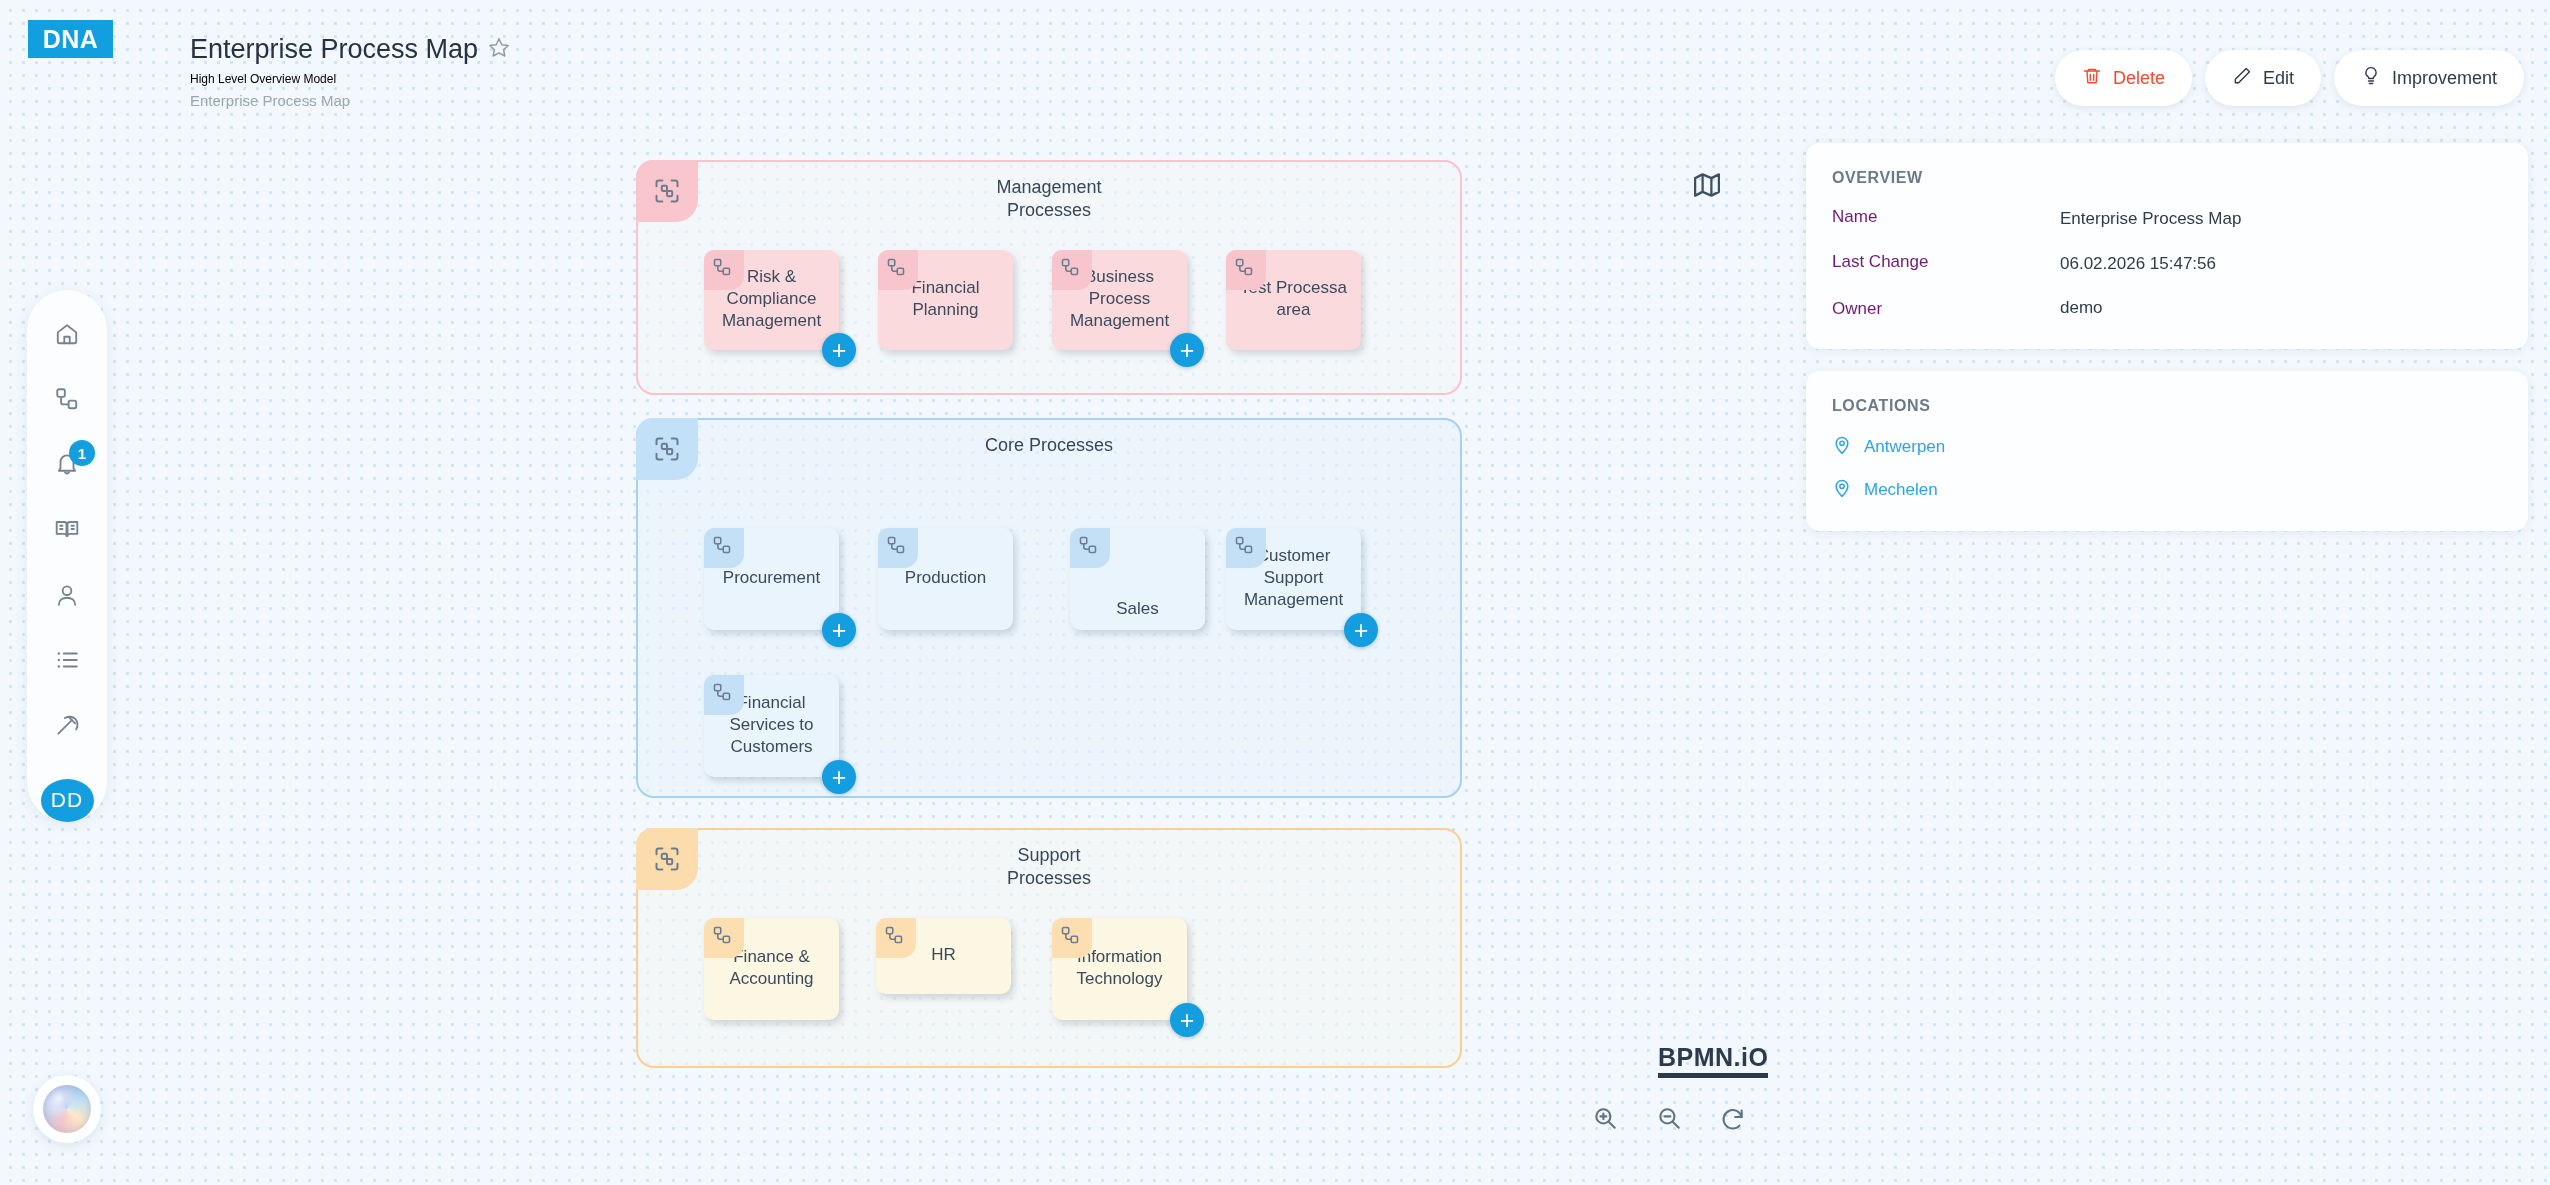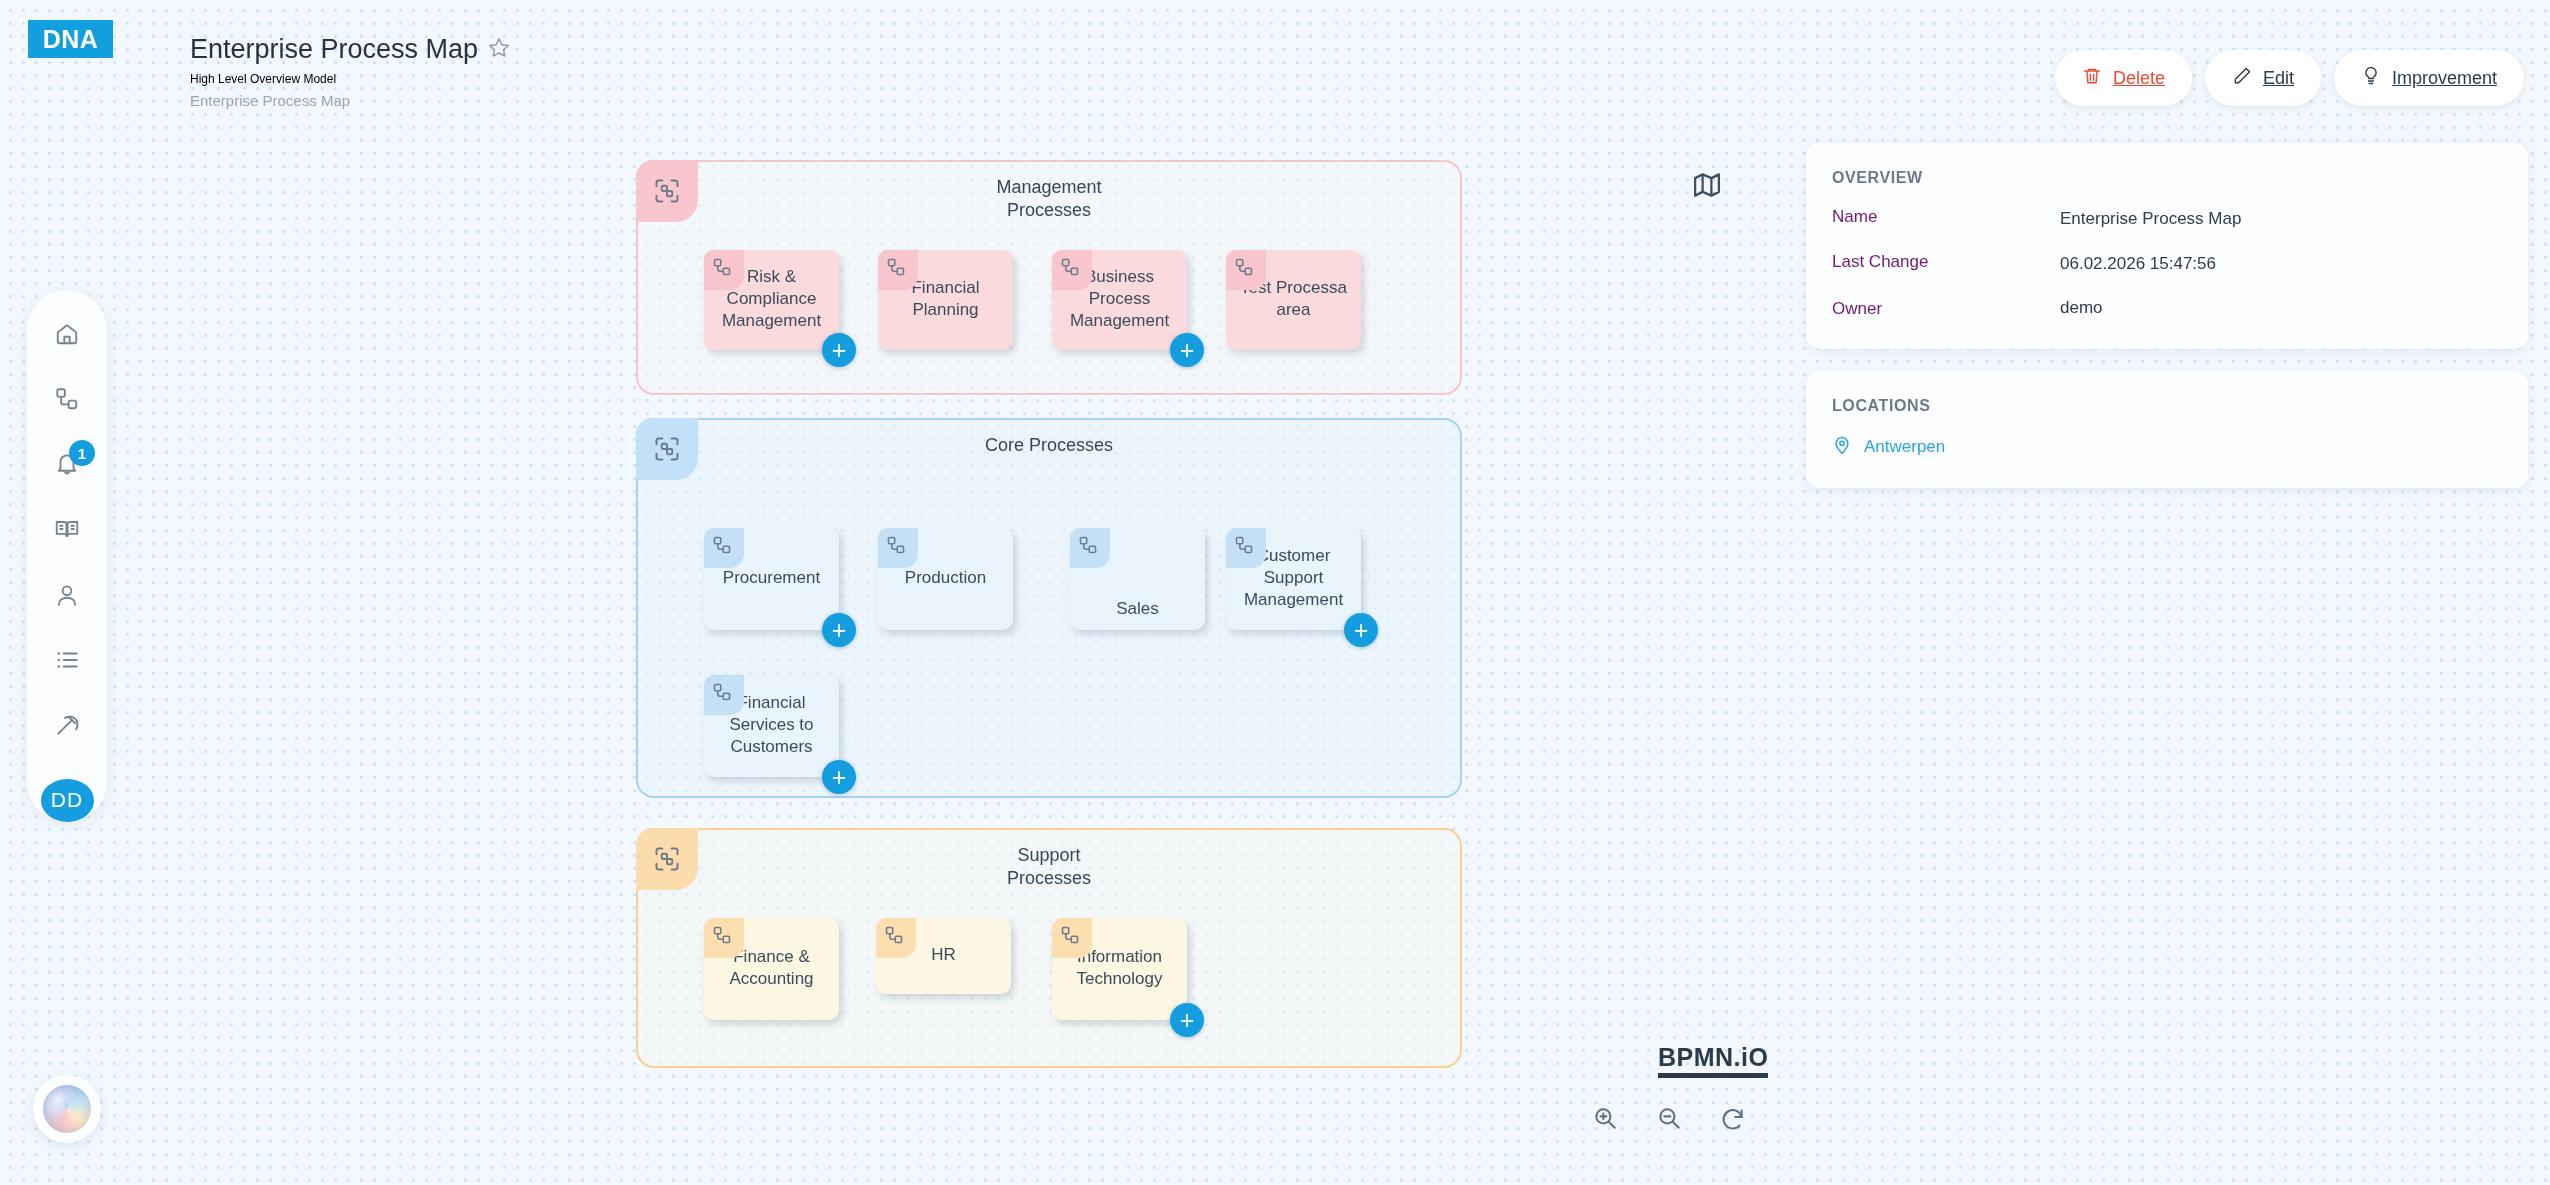--- a/index.html
+++ b/index.html
@@ -36,21 +36,21 @@
 
   .header-actions {
     position: absolute; right: 26px; top: 50px;
     display: flex; gap: 13px; align-items: center;
   }
   .hbtn {
     height: 56px; border-radius: 28px; background: #fff;
     display: flex; align-items: center; gap: 11px;
     padding: 12px 27px; font-size: 18px; color: #2c3c4a;
     box-shadow: 0 2px 7px rgba(40,70,100,.10);
-    cursor: pointer; white-space: nowrap; text-decoration: underline;
+    cursor: pointer; white-space: nowrap;
   }
   .hbtn.danger { color: #ef4a33; }
 
   
   .sidebar {
     position: absolute; left: 27px; top: 290px;
     width: 80px; height: 532px;
     background: #fbfdfe; border-radius: 40px;
     box-shadow: 0 3px 14px rgba(60,90,120,.09);
     display: flex; flex-direction: column; align-items: center;
@@ -538,14 +538,23 @@
     <div class="card-heading">LOCATIONS</div>
     <div class="loc">
       <span>
         <svg width="20" height="20" viewBox="0 0 24 24" fill="none" stroke="#2ba4e8" stroke-width="1.8" stroke-linejoin="round">
           <path d="M12 22s7-6.6 7-12a7 7 0 1 0-14 0c0 5.4 7 12 7 12z"></path>
             <circle cx="12" cy="10" r="2.6"></circle>
         </svg>
       </span>
       <span>Antwerpen</span>
     </div>
+    <div class="loc">
+      <span>
+        <svg width="20" height="20" viewBox="0 0 24 24" fill="none" stroke="#2ba4e8" stroke-width="1.8" stroke-linejoin="round">
+          <path d="M12 22s7-6.6 7-12a7 7 0 1 0-14 0c0 5.4 7 12 7 12z"></path>
+            <circle cx="12" cy="10" r="2.6"></circle>
+        </svg>
+      </span>
+      <span>Mechelen</span>
+    </div>
   </div>
 </div>
 
 </body></html>

